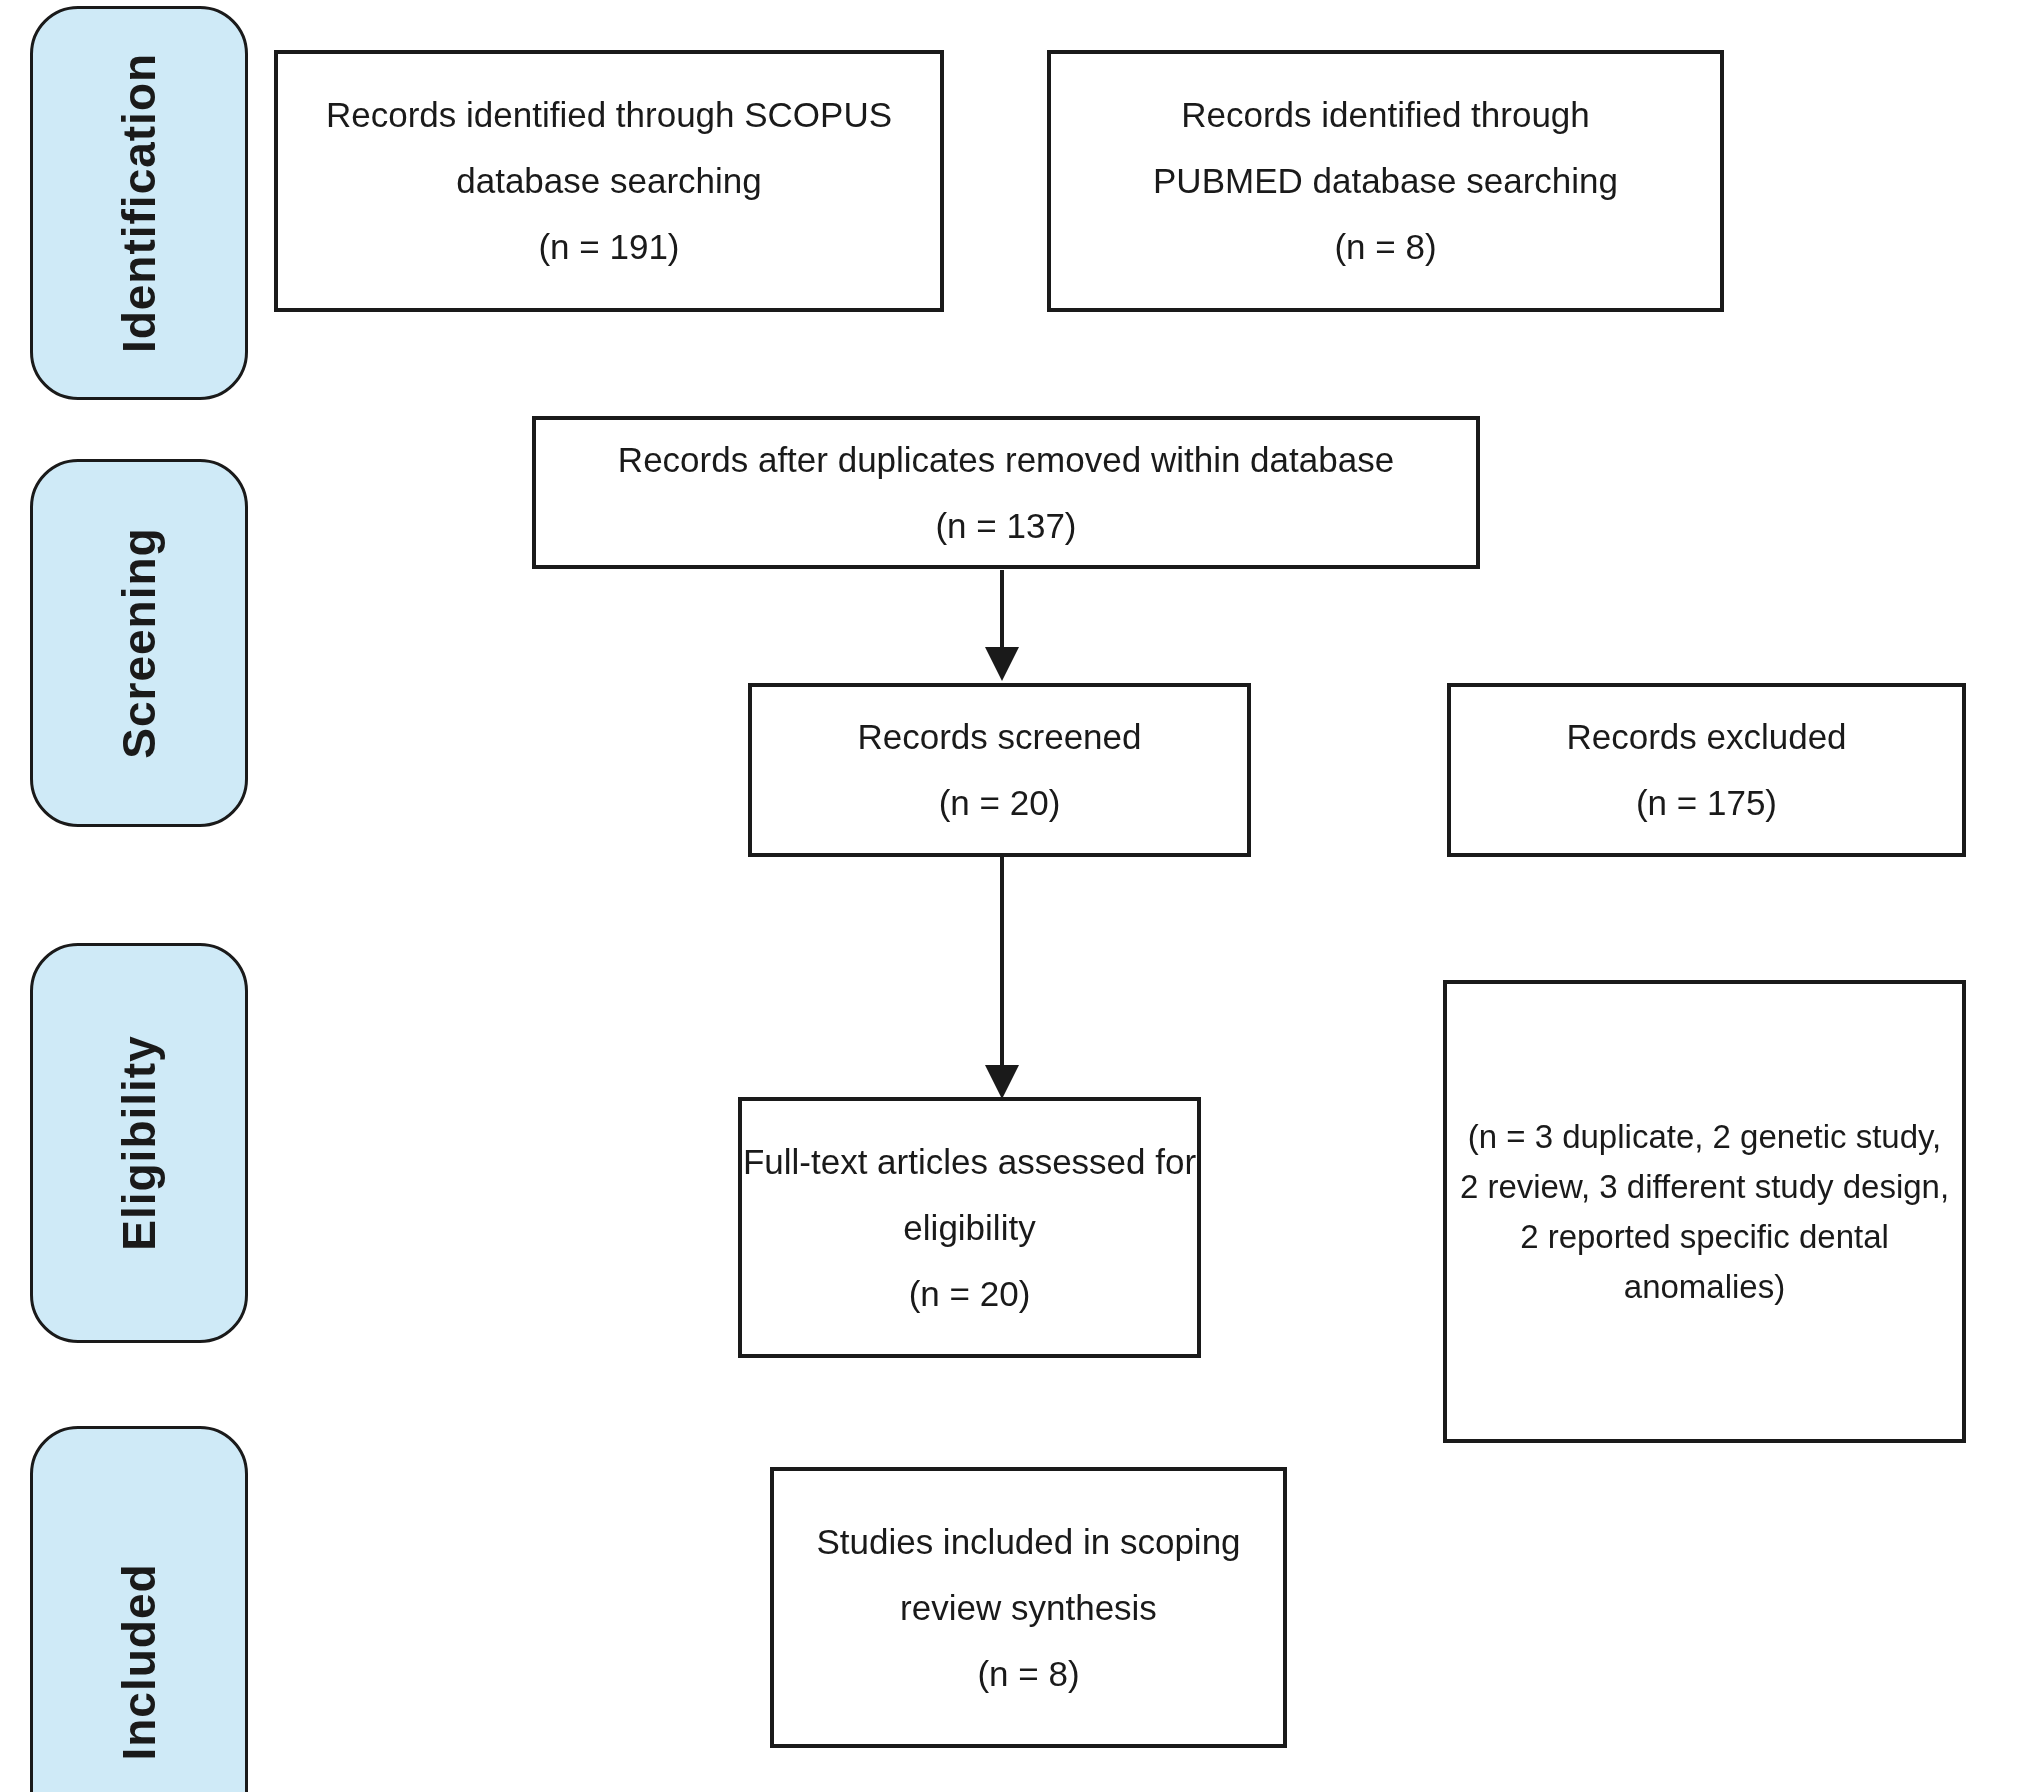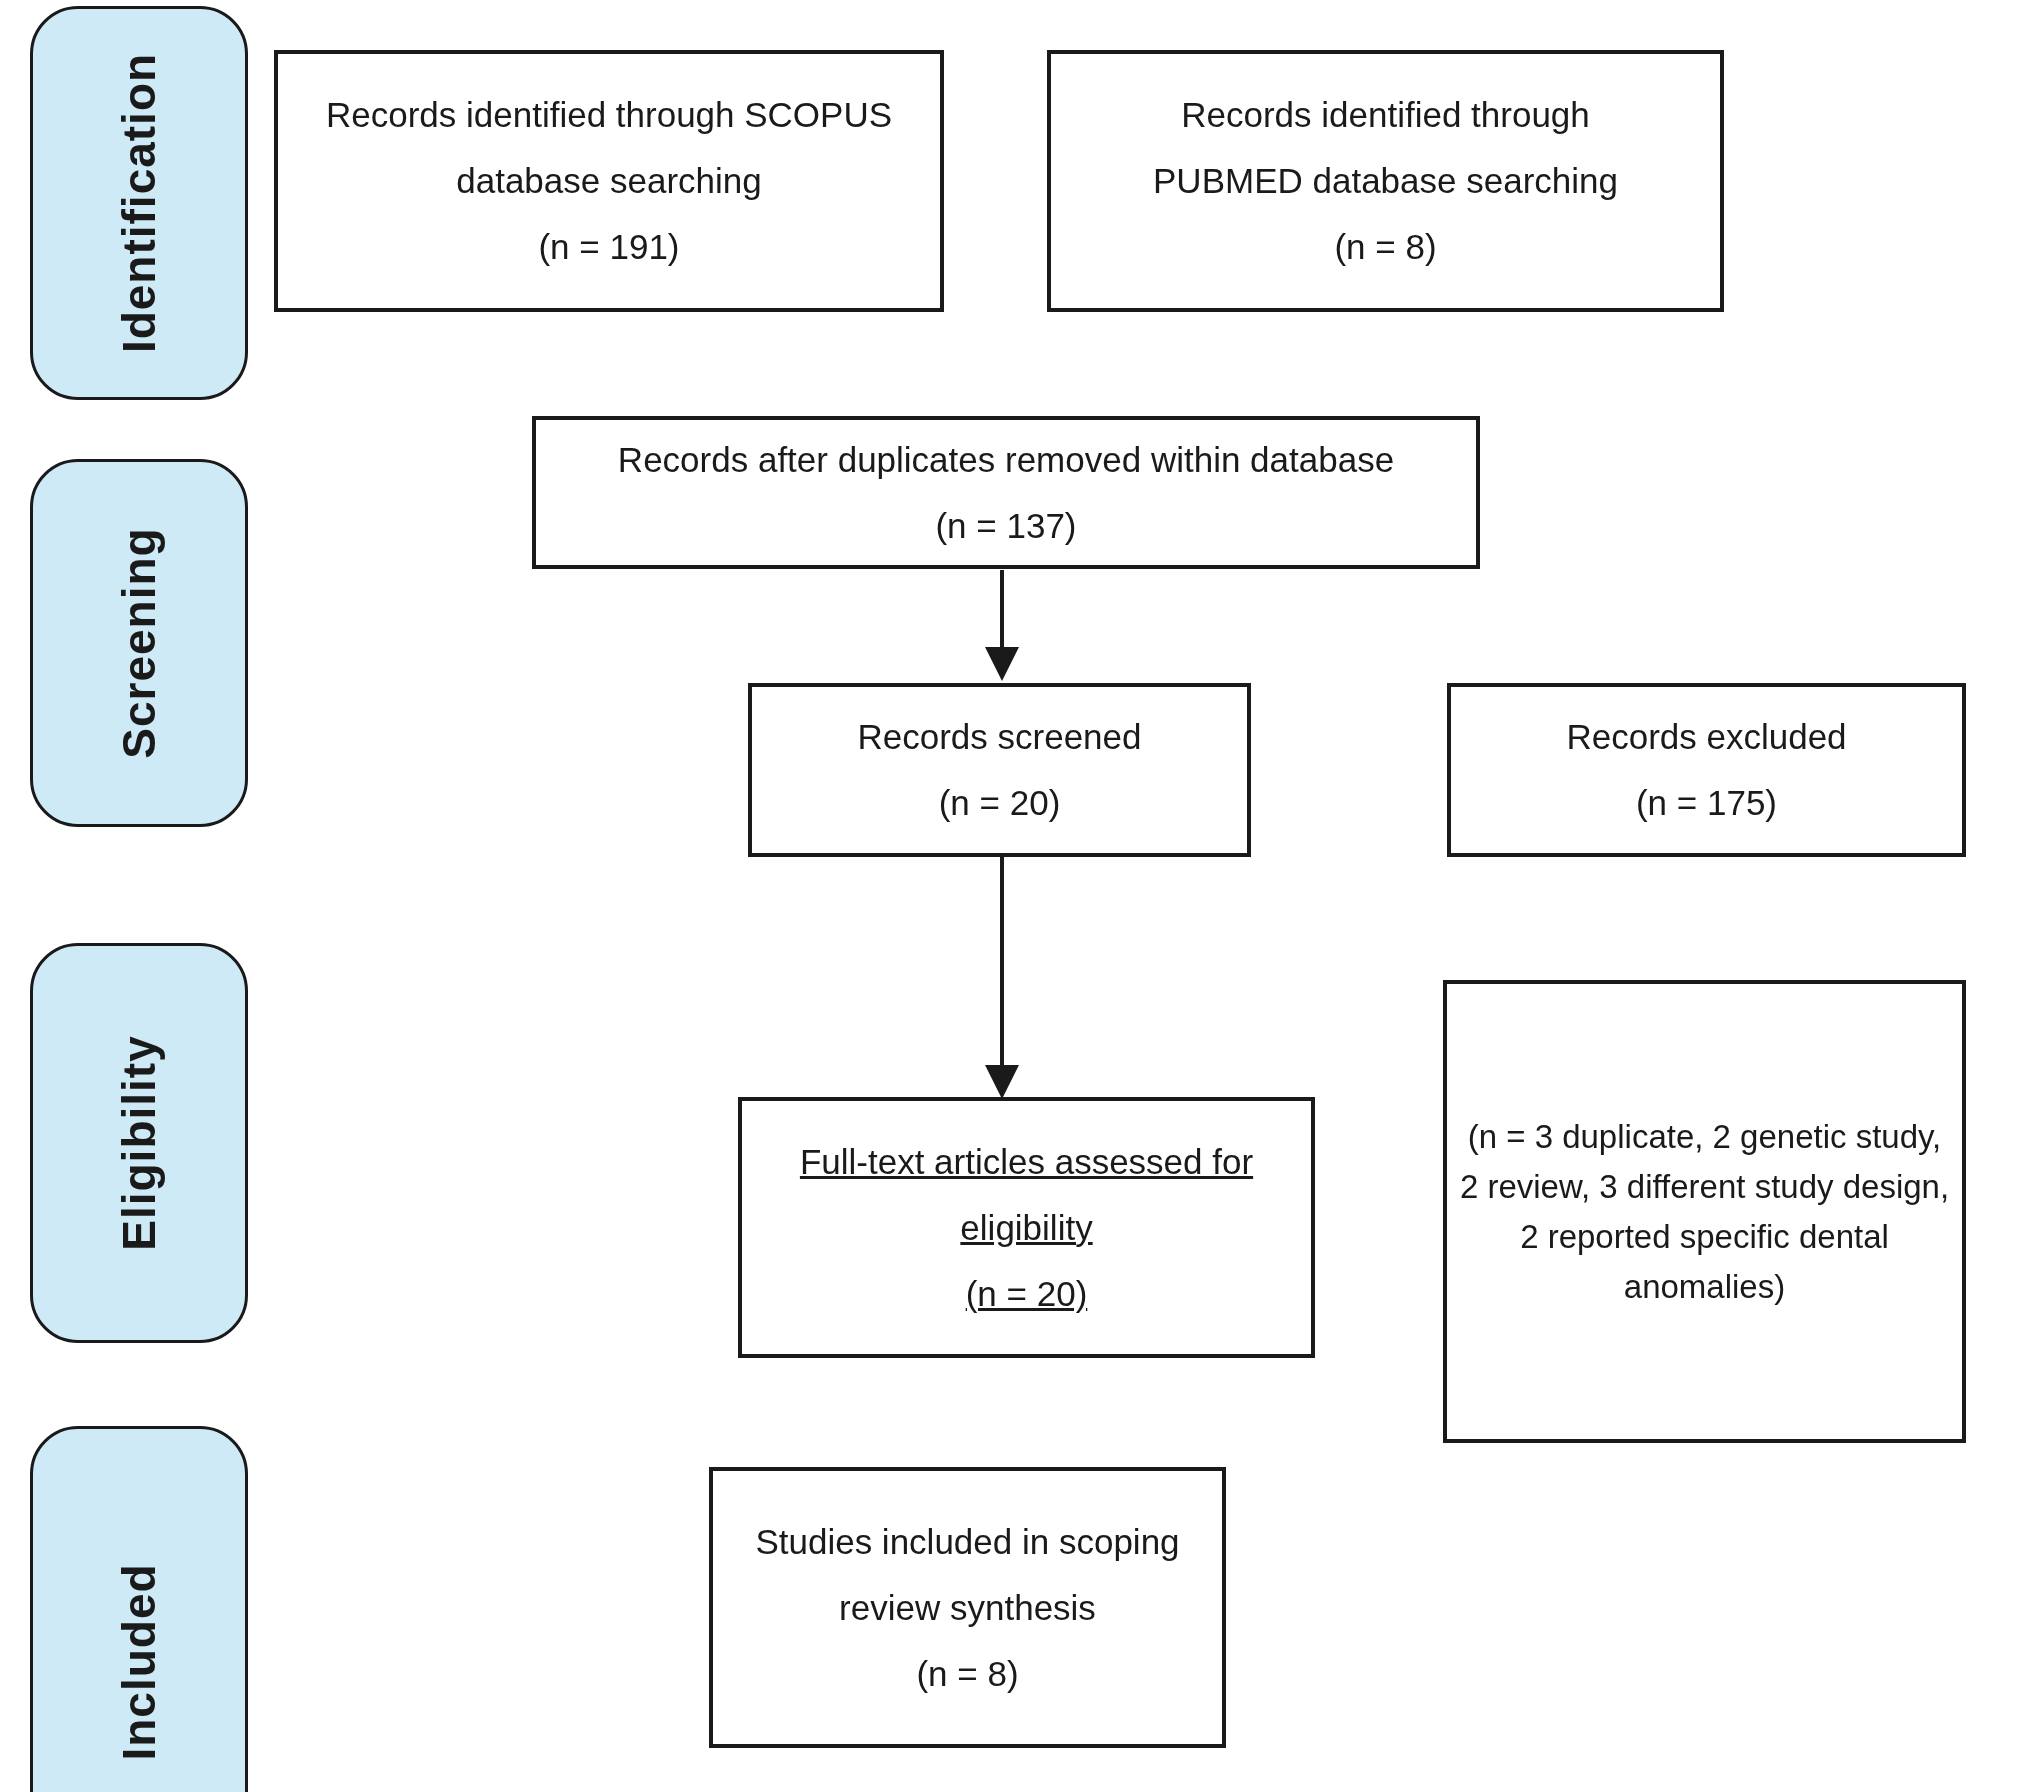--- a/index.html
+++ b/index.html
@@ -113,27 +113,27 @@
     <span class="box-text">(n = 20)</span>
   </div>
   <div class="fbox" style="left:1447px;top:683px;width:519px;height:174px;">
     <span class="box-text">Records excluded</span>
     <span class="box-text">(n = 175)</span>
   </div>
 
   <div class="arrow-line" style="left:1000px;top:857px;height:210px;"></div>
   <div class="arrow-head" style="left:985px;top:1065px;"></div>
 
-  <div class="fbox" style="left:738px;top:1097px;width:577px;height:261px;text-decoration:underline;">
+  <div class="fbox" style="left:738px;top:1097px;width:463px;height:261px;">
     <span class="box-text w505">Full-text articles assessed for eligibility</span>
     <span class="box-text">(n = 20)</span>
   </div>
   <div class="fbox reasons" style="left:1443px;top:980px;width:523px;height:463px;">
     <span class="box-text w500">(n =  3 duplicate, 2 genetic study, 2 review, 3 different study design, 2 reported specific dental anomalies)</span>
   </div>
 
-  <div class="fbox" style="left:709px;top:1467px;width:517px;height:281px;">
+  <div class="fbox" style="left:770px;top:1467px;width:517px;height:281px;">
     <span class="box-text w450">Studies included in scoping review synthesis</span>
     <span class="box-text">(n = 8)</span>
   </div>
 
 </div>
 
 
 </body></html>

